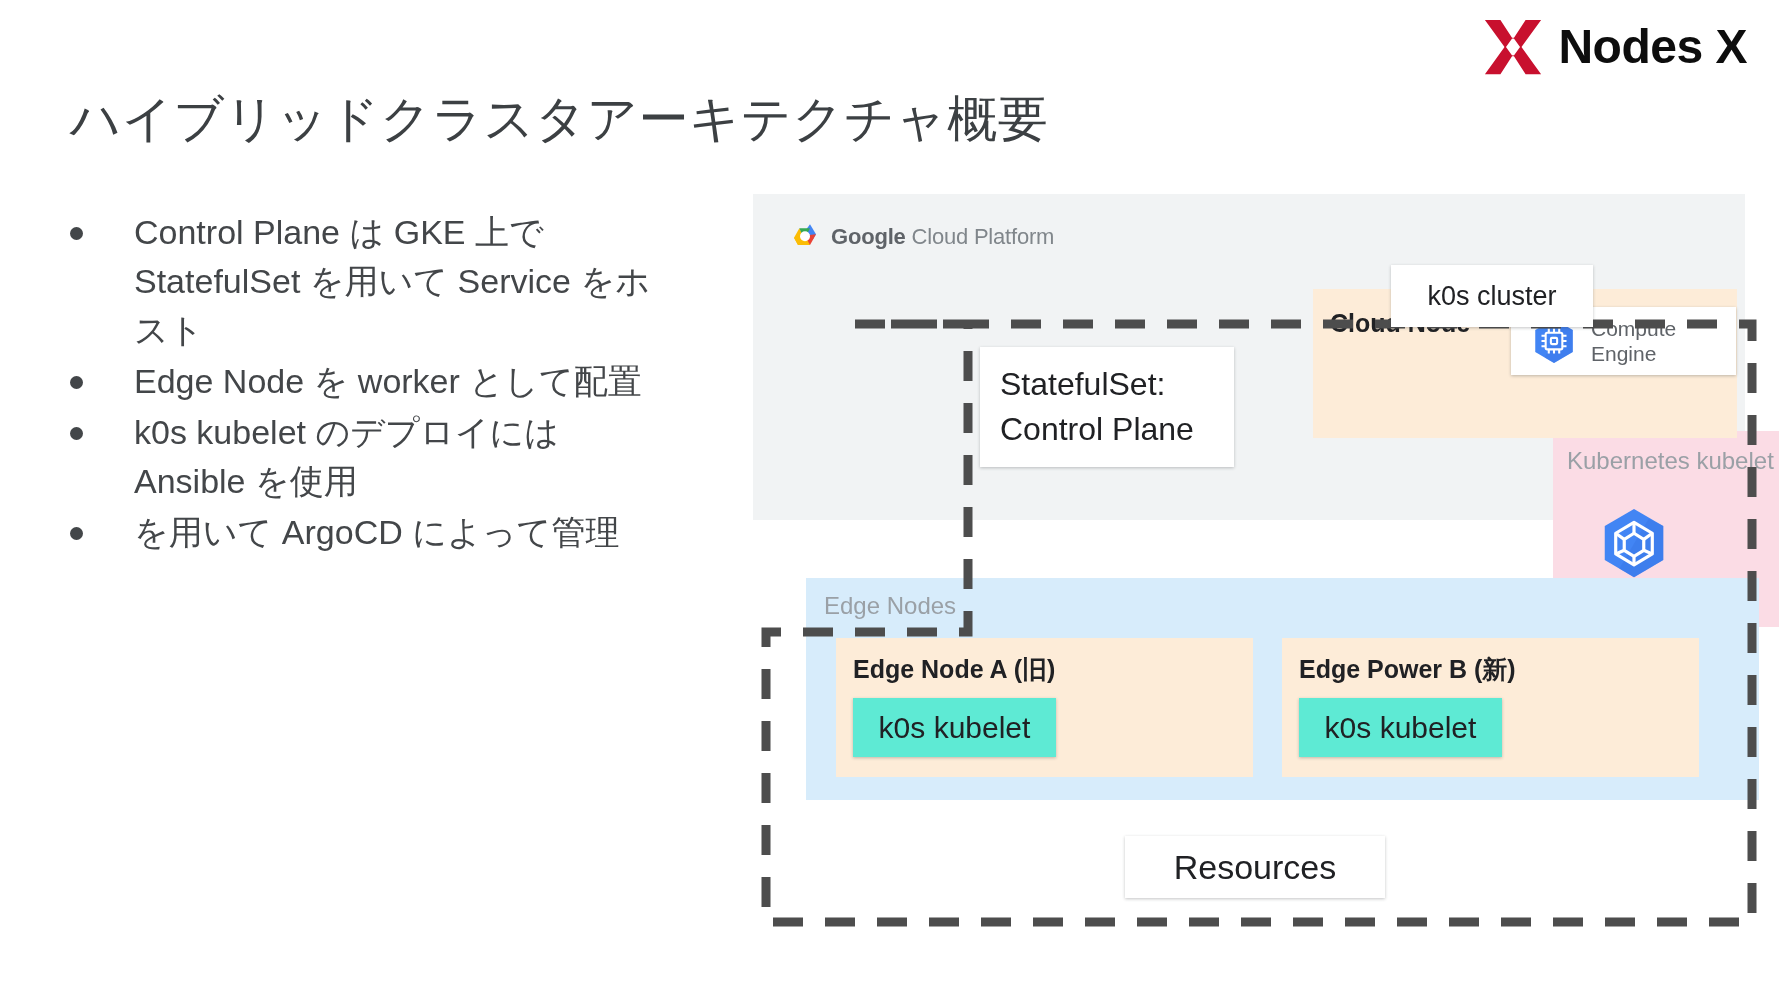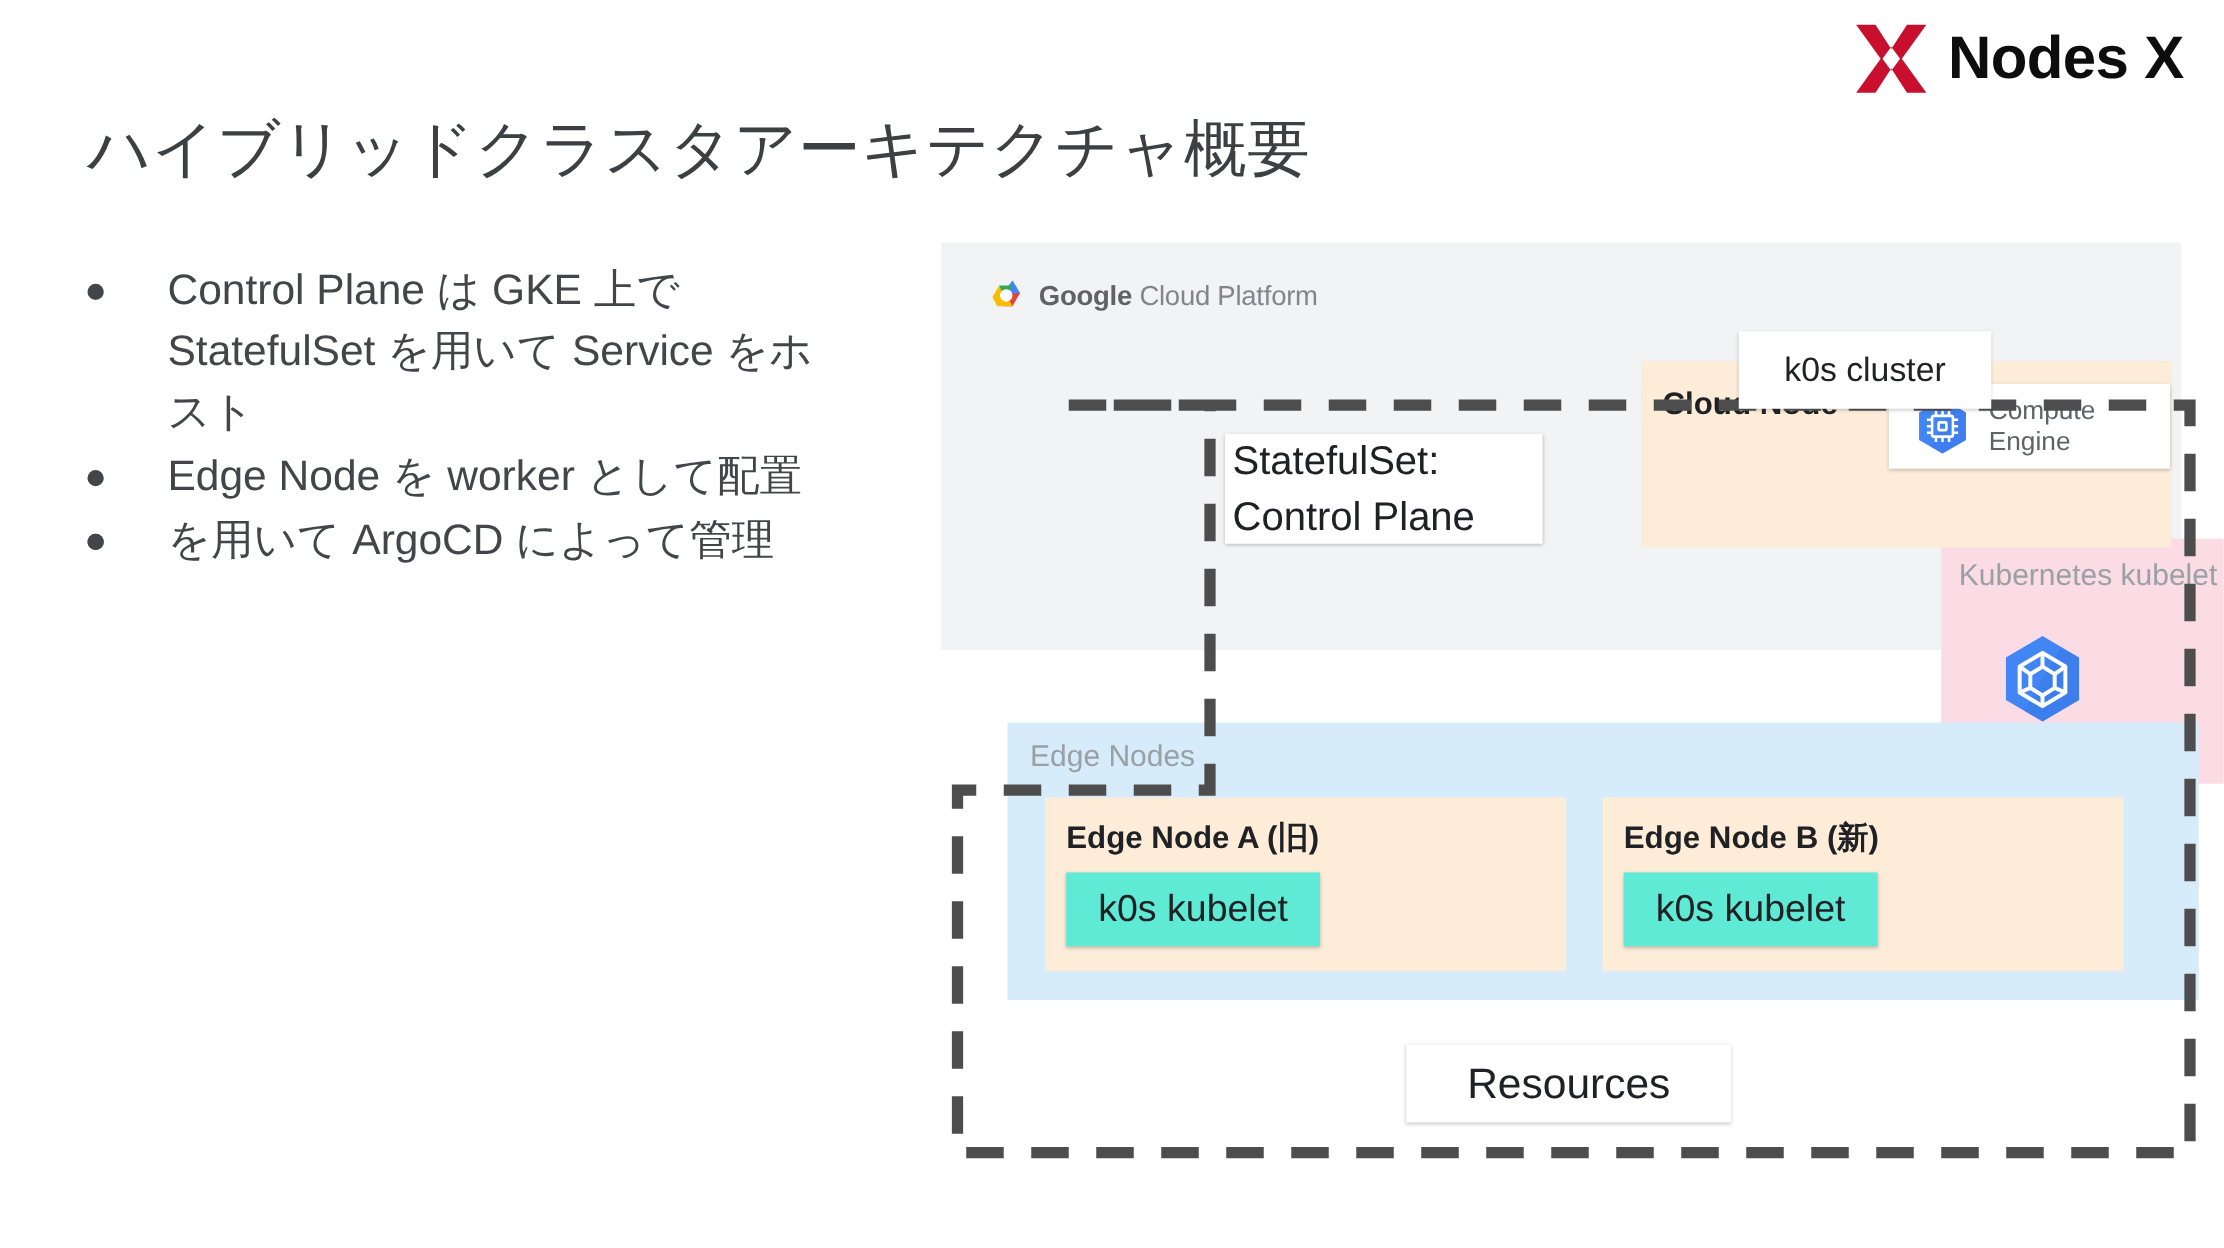--- a/index.html
+++ b/index.html
@@ -229,25 +229,25 @@
     box-shadow: 0 1px 3px rgba(60,64,67,0.3);
     display: flex;
     align-items: center;
     font-size: 32px;
     color: #202124;
   }
   .card-statefulset {
     left: 980px;
     top: 347px;
     width: 254px;
-    height: 88px;
+    height: 120px;
     flex-direction: column;
     justify-content: center;
     align-items: flex-start;
-    padding-left: 6px;
+    padding-left: 20px;
     box-sizing: border-box;
     line-height: 1.42;
     white-space: pre-line;
   }
   .card-k0s-cluster {
     left: 1391px;
     top: 265px;
     width: 202px;
     height: 62px;
     justify-content: center;
@@ -288,20 +288,21 @@
   <li>
     <span class="dot"></span>
     <span>Control Plane は GKE 上で StatefulSet を用いて Service をホスト</span>
   </li>
   <li>
     <span class="dot"></span>
     <span>Edge Node を worker として配置</span>
   </li>
   <li>
     <span class="dot"></span>
+    <span>k0s kubelet のデプロイには Ansible を使用</span>
   </li>
   <li>
     <span class="dot"></span>
     <span>を用いて ArgoCD によって管理</span>
   </li>
 </ul>
 
 <div class="diagram">
 
   <div class="gcp-panel">
@@ -352,21 +353,21 @@
 
   <div class="edge-panel">
     <div class="edge-panel-label">Edge Nodes</div>
 
     <div class="edge-node node-a">
       <div class="edge-node-label">Edge Node A (旧)</div>
       <div class="kubelet-box">k0s kubelet</div>
     </div>
 
     <div class="edge-node node-b">
-      <div class="edge-node-label">Edge Node B (新)</div>
+      <div class="edge-node-label">Edge Power B (新)</div>
       <div class="kubelet-box">k0s kubelet</div>
     </div>
   </div>
 
   <svg class="dashed-outline" aria-hidden="true">
     <path d="M 855 324 L 1752 324 L 1752 922 L 766 922 L 766 632 L 968 632 L 968 324 Z" fill="none" stroke="#4d4d4d" stroke-width="9" stroke-dasharray="30 22" stroke-linecap="butt"></path>
   </svg>
 
   <div class="white-card card-statefulset">StatefulSet:
 Control Plane</div>

